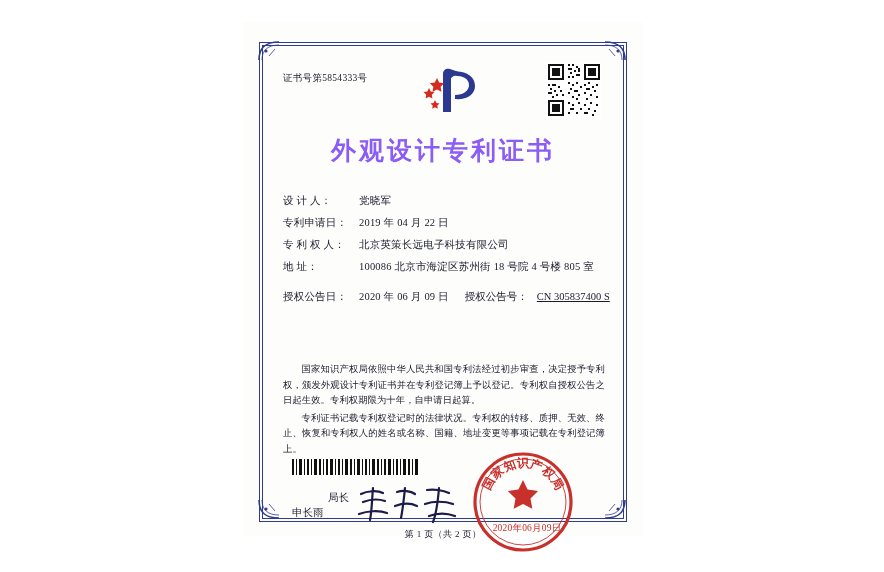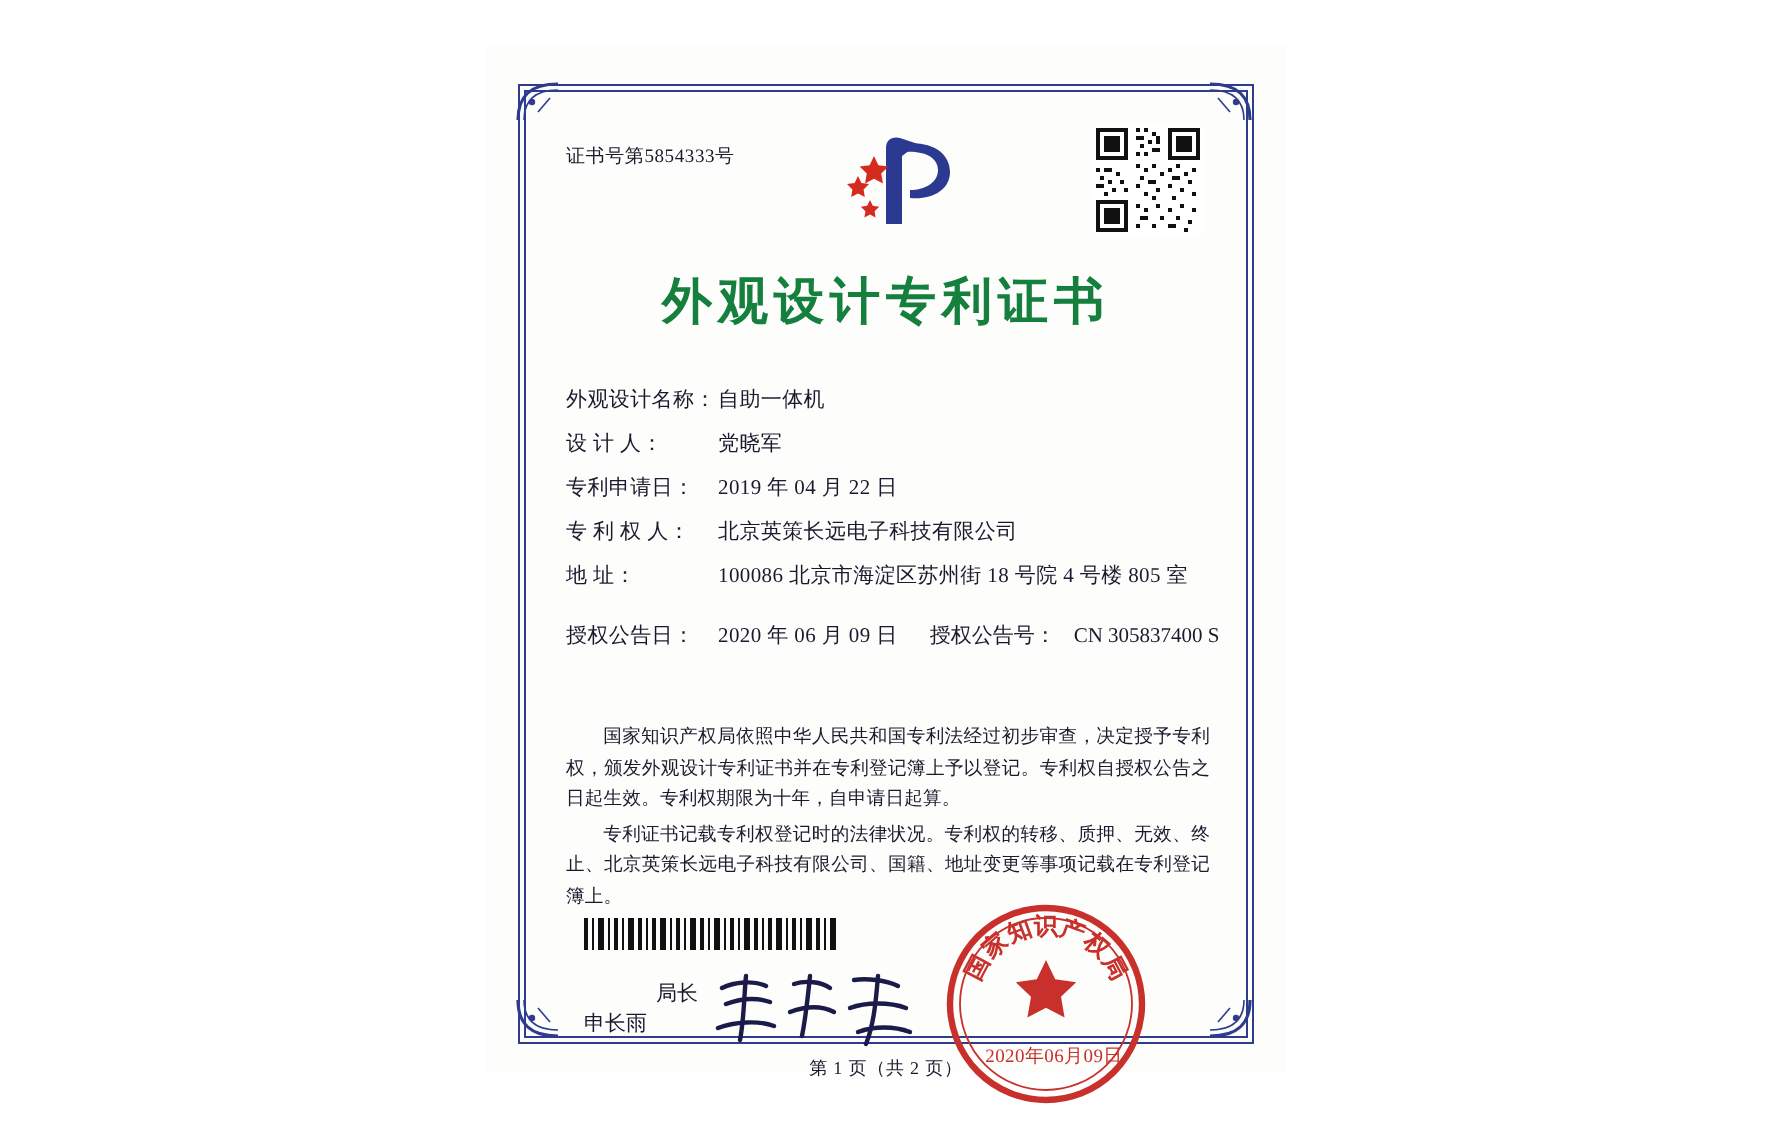--- a/index.html
+++ b/index.html
@@ -94,21 +94,21 @@
   
   .title {
     position: absolute;
     left: 0;
     top: 112px;
     width: 400px;
     text-align: center;
     font-size: 25px;
     font-weight: bold;
     letter-spacing: 3px;
-    color: #15803d;
+    color: #8b5cf6;
     font-family: "DejaVu Serif", "Liberation Serif", serif;
   }
 
   
   .fields {
     position: absolute;
     left: 40px;
     top: 168px;
     width: 320px;
   }
@@ -128,20 +128,21 @@
     display: inline-block;
     letter-spacing: 0.2px;
   }
   .field-row.pair .field-value2-label {
     display: inline-block;
     margin-left: 16px;
     width: 72px;
   }
   .field-row.pair .field-value2 {
     display: inline-block;
+    text-decoration: underline;
   }
 
   
   .paras {
     position: absolute;
     left: 40px;
     top: 340px;
     width: 322px;
     font-size: 9.3px;
     line-height: 15.5px;
@@ -352,42 +353,39 @@
           <rect x="38" y="50" width="4" height="2"></rect>
             <rect x="46" y="52" width="2" height="2"></rect>
         </g>
       </svg>
     </div>
 
     <div class="title">外观设计专利证书</div>
 
     <div class="fields">
       <div class="field-row">
-        <span class="field-label">外观设计名称：</span><span class="field-value">自助一体机</span>
-      </div>
-      <div class="field-row">
         <span class="field-label">设 计 人：</span><span class="field-value">党晓军</span>
       </div>
       <div class="field-row">
         <span class="field-label">专利申请日：</span><span class="field-value">2019 年 04 月 22 日</span>
       </div>
       <div class="field-row">
         <span class="field-label">专 利 权 人：</span><span class="field-value">北京英策长远电子科技有限公司</span>
       </div>
       <div class="field-row">
         <span class="field-label">地        址：</span><span class="field-value">100086 北京市海淀区苏州街 18 号院 4 号楼 805 室</span>
       </div>
       <div class="field-row pair" style="margin-top:8px;">
         <span class="field-label">授权公告日：</span><span class="field-value">2020 年 06 月 09 日</span><span class="field-value2-label">授权公告号：</span><span class="field-value2">CN 305837400 S</span>
       </div>
     </div>
 
     <div class="paras">
       <p>国家知识产权局依照中华人民共和国专利法经过初步审查，决定授予专利权，颁发外观设计专利证书并在专利登记簿上予以登记。专利权自授权公告之日起生效。专利权期限为十年，自申请日起算。</p>
-      <p>专利证书记载专利权登记时的法律状况。专利权的转移、质押、无效、终止、北京英策长远电子科技有限公司、国籍、地址变更等事项记载在专利登记簿上。</p>
+      <p>专利证书记载专利权登记时的法律状况。专利权的转移、质押、无效、终止、恢复和专利权人的姓名或名称、国籍、地址变更等事项记载在专利登记簿上。</p>
     </div>
 
     <div class="barcode">
       <svg width="126" height="16" viewBox="0 0 126 16">
         <g fill="#111111">
           <rect x="0" y="0" width="2" height="16"></rect>
             <rect x="4" y="0" width="1" height="16"></rect>
           <rect x="7" y="0" width="3" height="16"></rect>
             <rect x="12" y="0" width="1" height="16"></rect>
           <rect x="15" y="0" width="2" height="16"></rect>

